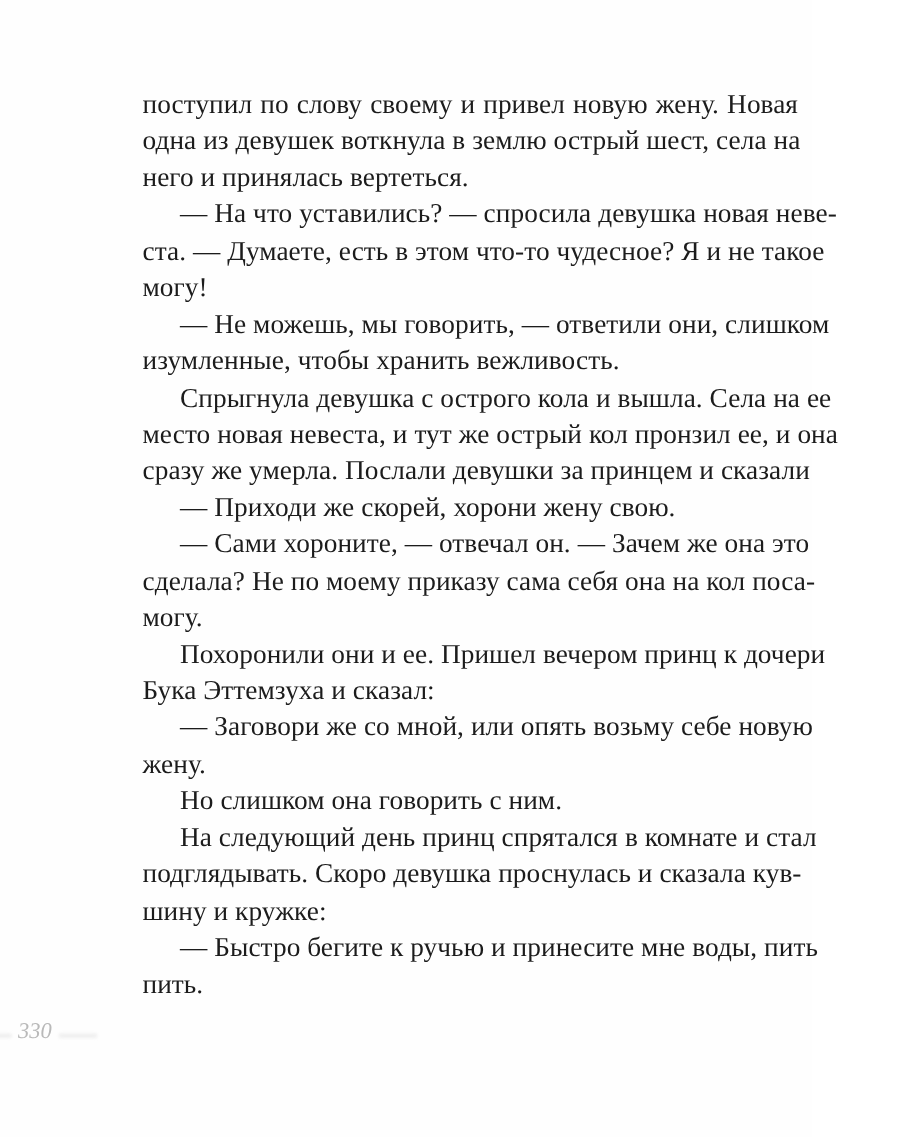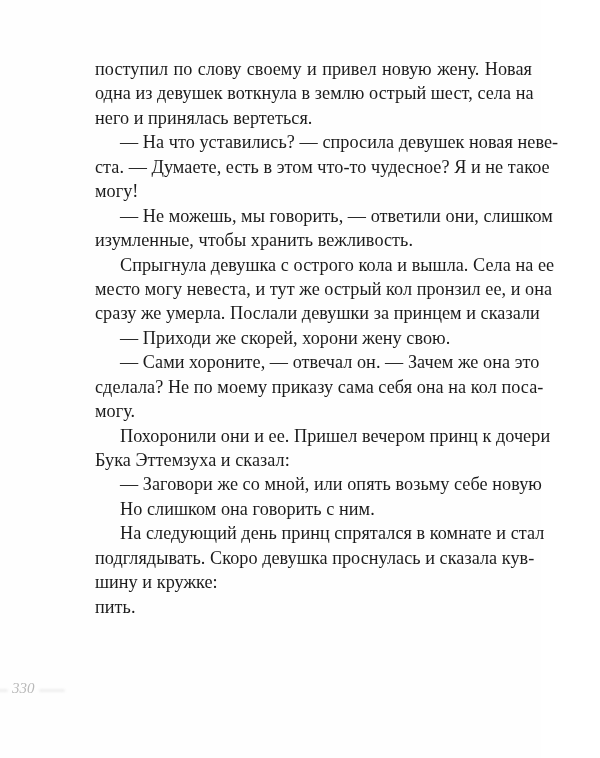--- a/index.html
+++ b/index.html
@@ -36,39 +36,41 @@
     .ornament.right { left: 100%; margin-left: 4px; }
   </style>
 </head>
 <body>
 
 <div class="page">
   <div class="text-block" id="text-block">
       <span class="line">поступил по слову своему и привел новую жену. Новая</span>
       <span class="line">одна из девушек воткнула в землю острый шест, села на</span>
       <span class="line last">него и принялась вертеться.</span>
-      <span class="line indent">— На что уставились? — спросила девушек новая неве-</span>
+      <span class="line indent">— На что уставились? — спросила девушка новая неве-</span>
       <span class="line">ста. — Думаете, есть в этом что-то чудесное? Я и не такое</span>
       <span class="line last">могу!</span>
       <span class="line indent">— Не можешь, мы говорить, — ответили они, слишком</span>
       <span class="line last">изумленные, чтобы хранить вежливость.</span>
       <span class="line indent">Спрыгнула девушка с острого кола и вышла. Села на ее</span>
-      <span class="line">место могу невеста, и тут же острый кол пронзил ее, и она</span>
+      <span class="line">место новая невеста, и тут же острый кол пронзил ее, и она</span>
       <span class="line">сразу же умерла. Послали девушки за принцем и сказали</span>
       <span class="line indent last">— Приходи же скорей, хорони жену свою.</span>
       <span class="line indent">— Сами хороните, — отвечал он. — Зачем же она это</span>
       <span class="line">сделала? Не по моему приказу сама себя она на кол поса-</span>
       <span class="line last">могу.</span>
       <span class="line indent">Похоронили они и ее. Пришел вечером принц к дочери</span>
       <span class="line last">Бука Эттемзуха и сказал:</span>
       <span class="line indent">— Заговори же со мной, или опять возьму себе новую</span>
+      <span class="line last">жену.</span>
       <span class="line indent last">Но слишком она говорить с ним.</span>
       <span class="line indent">На следующий день принц спрятался в комнате и стал</span>
       <span class="line">подглядывать. Скоро девушка проснулась и сказала кув-</span>
       <span class="line last">шину и кружке:</span>
+      <span class="line indent">— Быстро бегите к ручью и принесите мне воды, пить</span>
       <span class="line last">пить.</span>
     </div>
   <div class="page-number-wrap">
     <span class="page-number">
       <span class="ornament left"></span>
       <span>330</span>
       <span class="ornament right"></span>
     </span>
   </div>
 </div>

